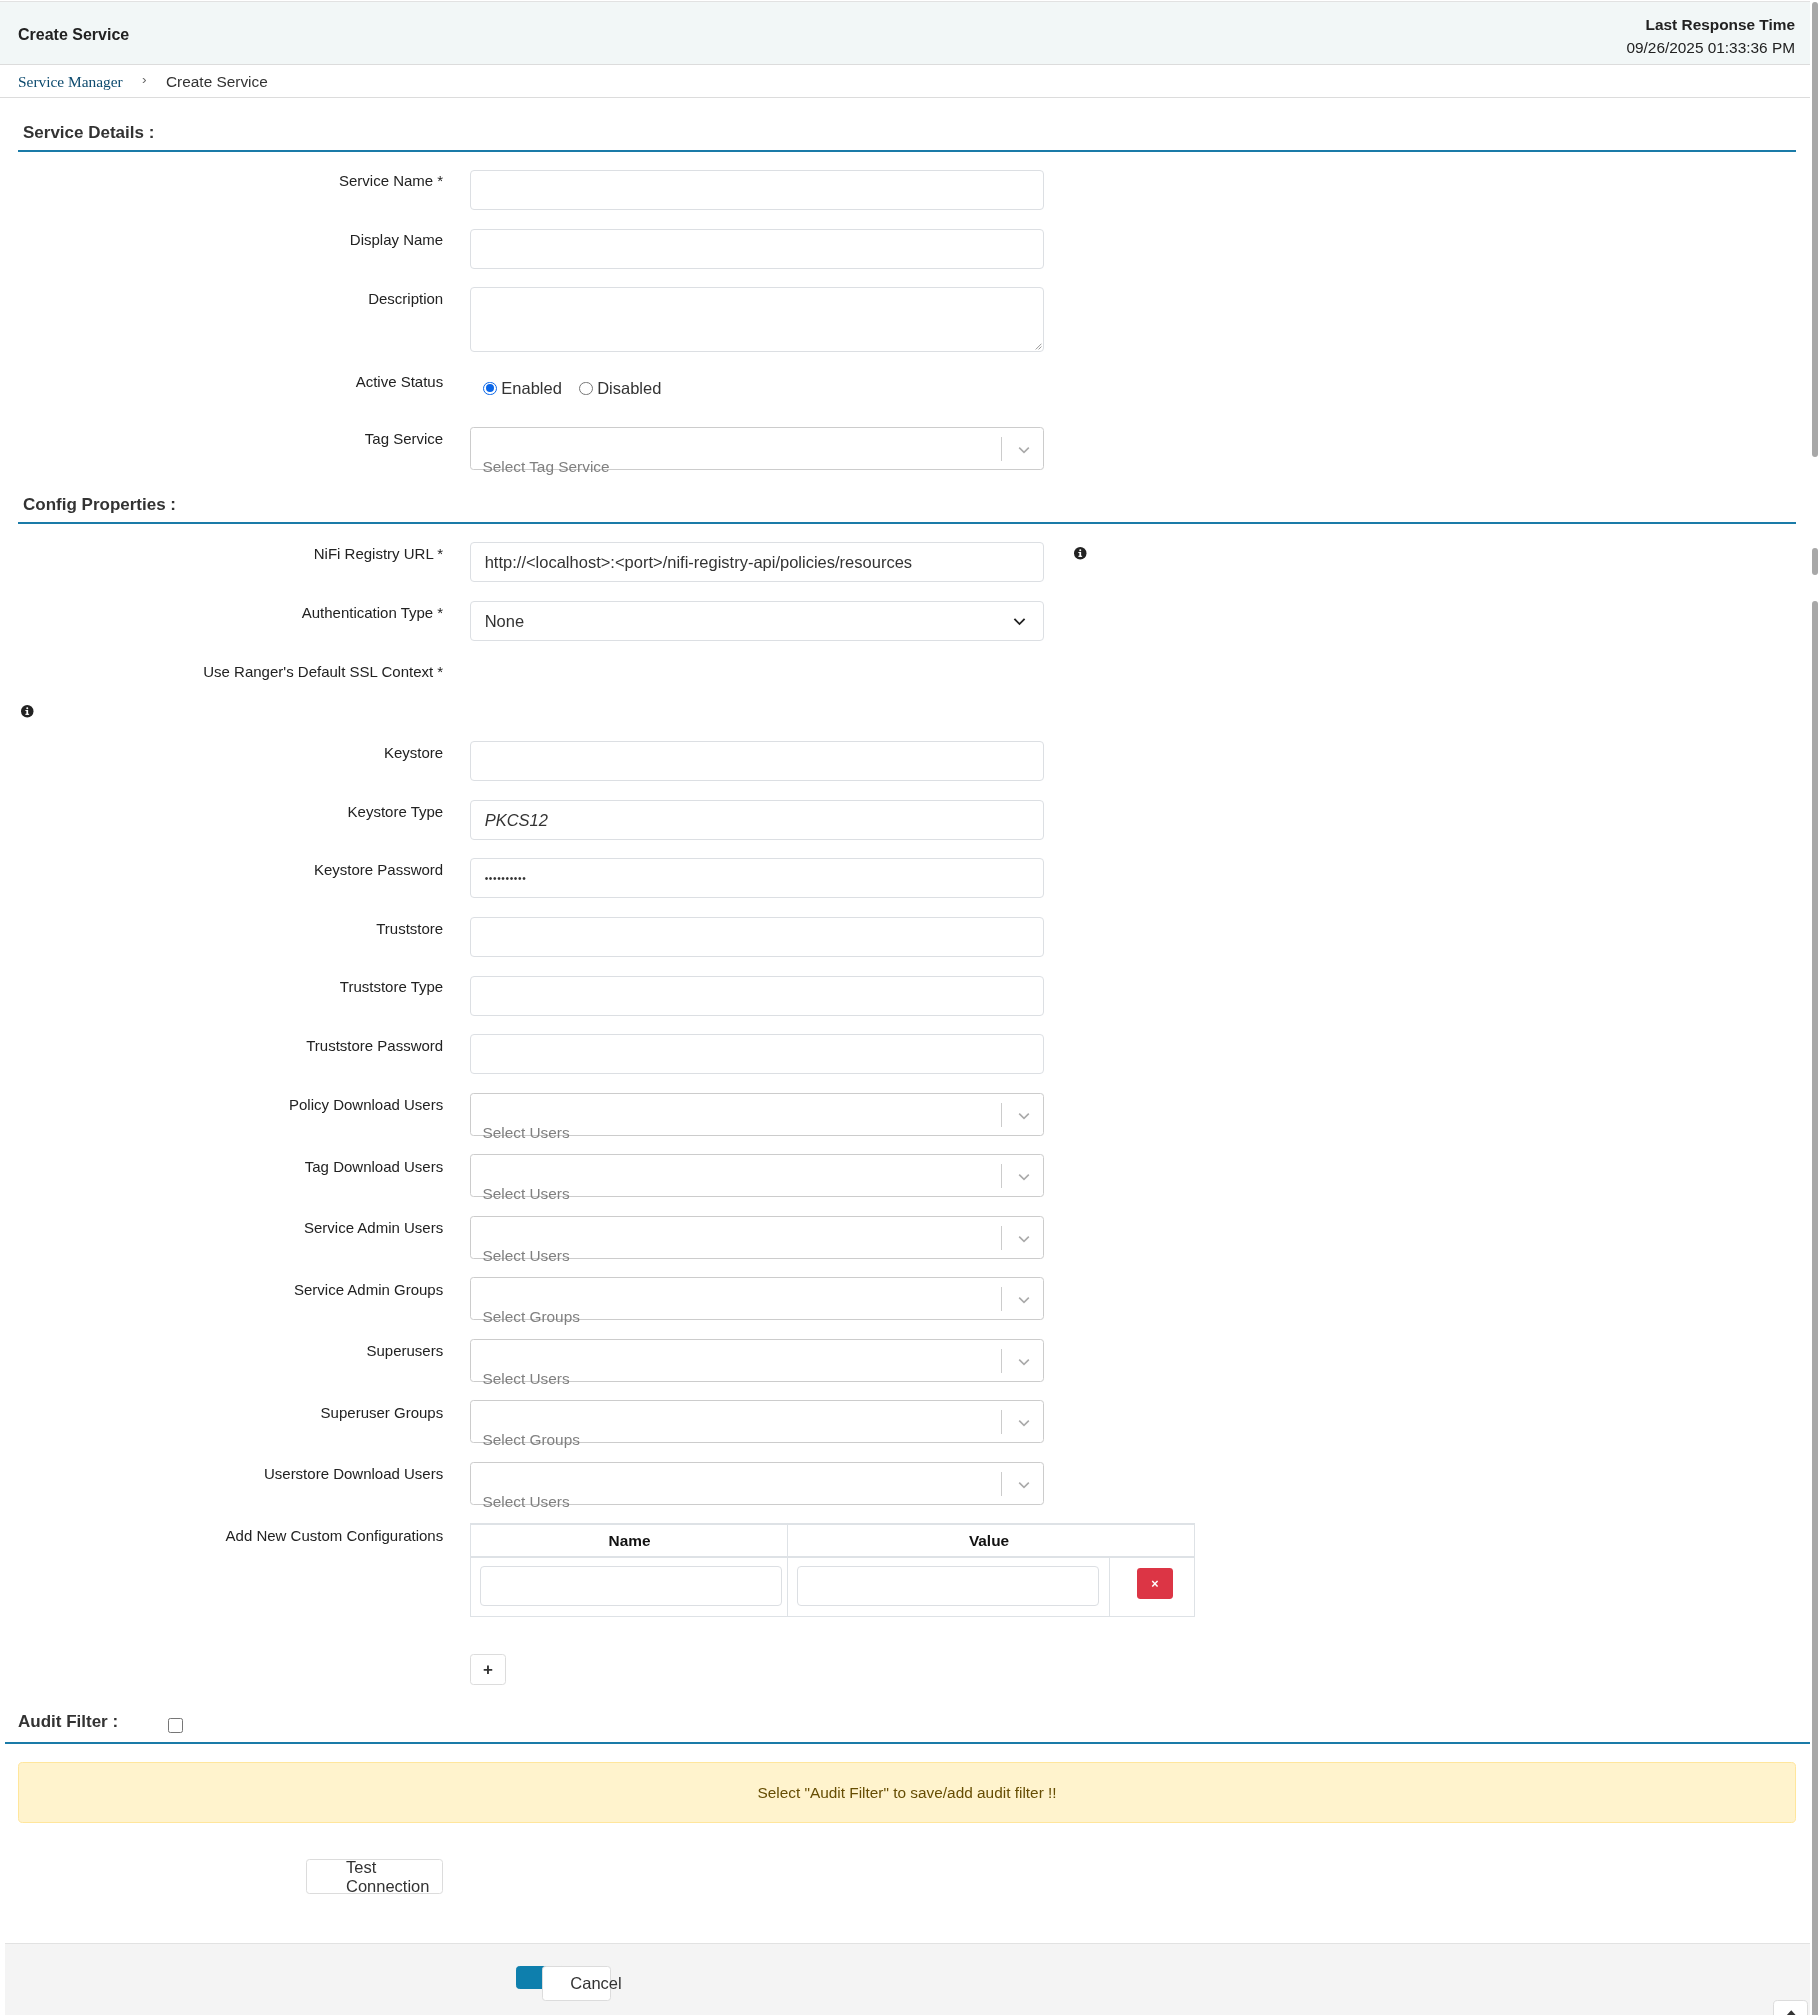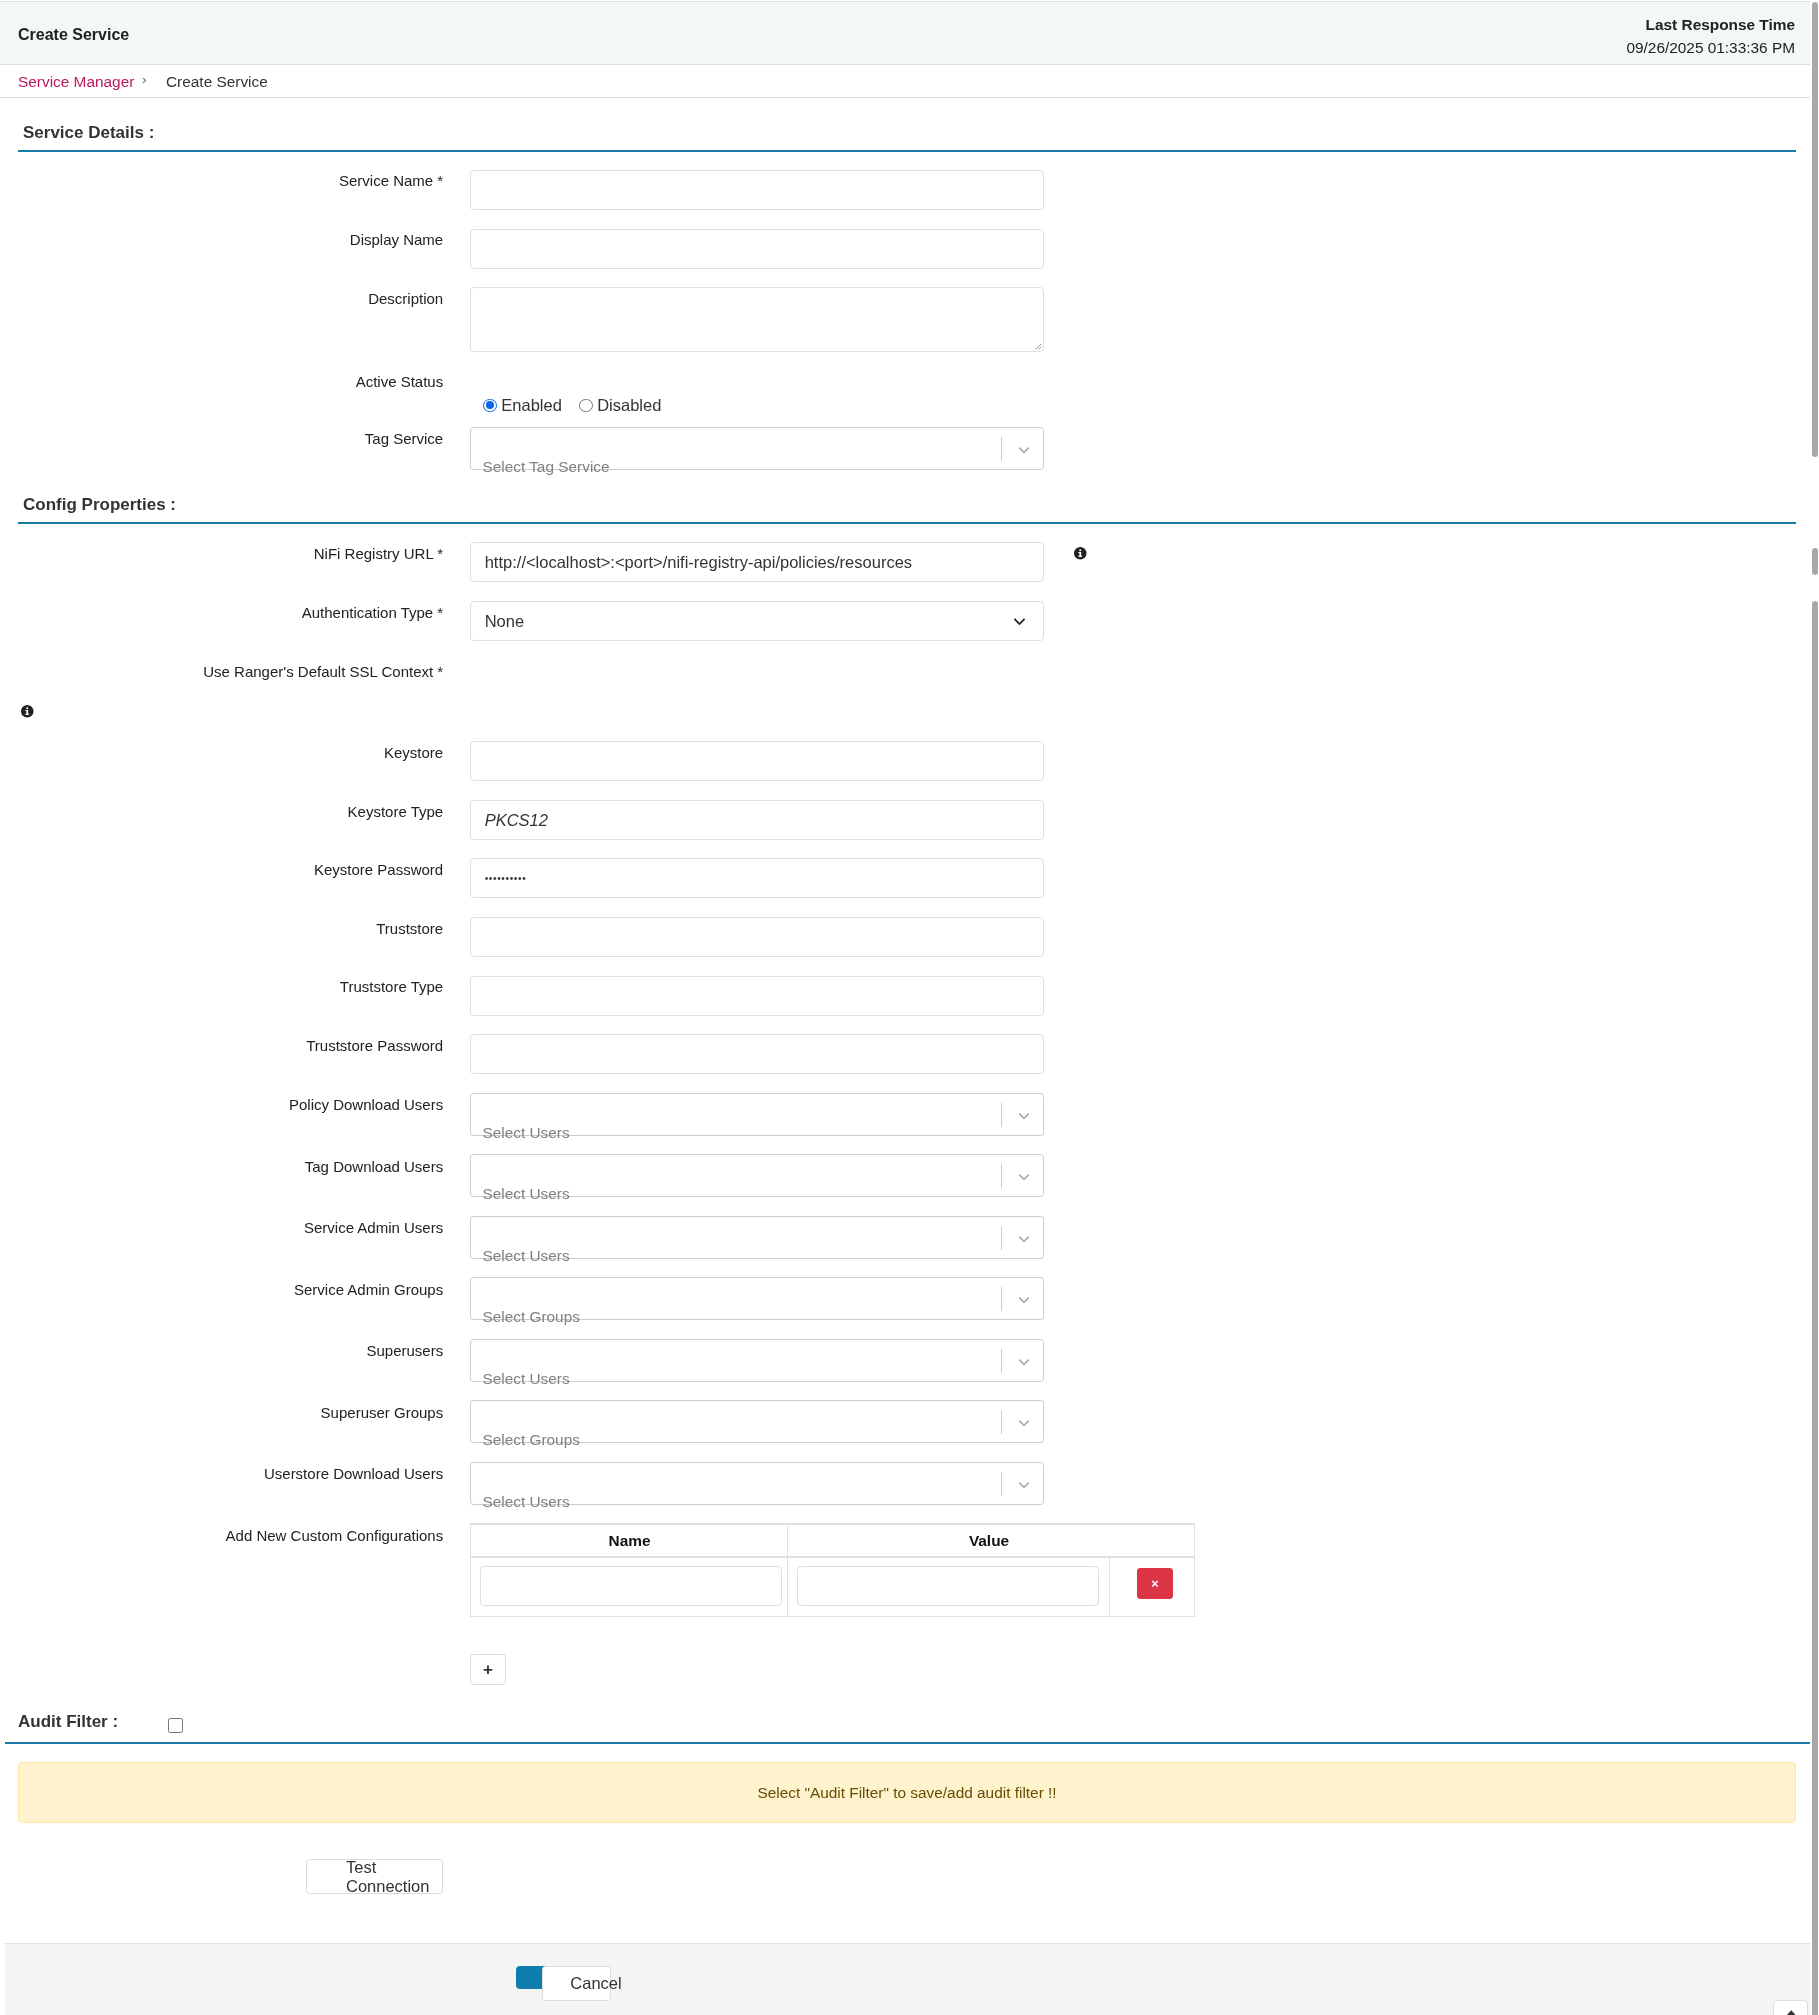--- a/index.html
+++ b/index.html
@@ -18,21 +18,21 @@
   .header .title { position: absolute; left: 18px; top: 24px; font-size: 16px; font-weight: bold; color: #222; }
   .header .lrt { position: absolute; right: 15px; top: 13.7px; text-align: right; color: #222; }
   .header .lrt .lbl { font-size: 15.4px; font-weight: bold; }
   .header .lrt .val { font-size: 15.4px; margin-top: 5.7px; }
 
   
   .breadcrumb {
     position: absolute; left: 0; top: 65px; width: 1810px; height: 33px;
     border-bottom: 1.7px solid #dcdcdc; font-size: 15.4px;
   }
-  .breadcrumb .bc-link { position: absolute; left: 18px; top: 8px; color: #be185d; cursor: pointer; }
+  .breadcrumb .bc-link { position: absolute; left: 18px; top: 8px; color: #0c4a6e; cursor: pointer; font-family: Liberation Serif, serif; }
   .breadcrumb .bc-sep { position: absolute; left: 142px; top: 7.4px; color: #666; font-size: 13.7px; }
   .breadcrumb .bc-current { position: absolute; left: 166px; top: 8px; color: #333; }
 
   
   .section-title { position: absolute; font-size: 17px; font-weight: bold; color: #333; }
   .section-line { position: absolute; height: 1.7px; background: #1a7ba8; }
 
   
   .label {
     position: absolute; width: 433px; left: 10.2px; text-align: right;
@@ -50,21 +50,21 @@
     position: absolute; left: 470px; width: 574px; height: 43px;
     border: 1.1px solid #cccccc; border-radius: 3.4px; background: #fff;
   }
   .select-box .ph { position: absolute; left: 11.4px; top: 12.5px; font-size: 15.4px; color: #808080; margin-top: 17px; }
   .select-box .sep { position: absolute; right: 41px; top: 9px; width: 1.1px; height: 24px; background: #cccccc; }
   .select-box .chev { position: absolute; right: 11.4px; top: 13.7px; width: 16px; height: 16px; }
   .native-select .chev { position: absolute; right: 15px; top: 11.4px; width: 17px; height: 17px; }
 
   .info-icon { position: absolute; width: 12.5px; height: 12.5px; }
 
-  .radio-group { position: absolute; left: 483px; top: 396px; font-size: 16.5px; color: #333; display: flex; align-items: center; }
+  .radio-group { position: absolute; left: 483px; top: 379px; font-size: 16.5px; color: #333; display: flex; align-items: center; }
   .radio { display: inline-flex; align-items: center; margin-right: 17px; cursor: pointer; }
   .radio .circle { width: 13.7px; height: 13.7px; border-radius: 50%; border: 1.1px solid #767676; margin-right: 4.6px; position: relative; background: #fff; }
   .radio .circle.checked { border: 1.1px solid #0a66e8; }
   .radio .circle.checked::after { content: ""; position: absolute; left: 1.7px; top: 1.7px; width: 8px; height: 8px; border-radius: 50%; background: #0a66e8; }
 
   
   .cfg-table {
     position: absolute; left: 470px; top: 1523px; width: 725px; height: 94px;
     border: 1.7px solid #dee2e6; border-top-width: 2.3px;
   }

